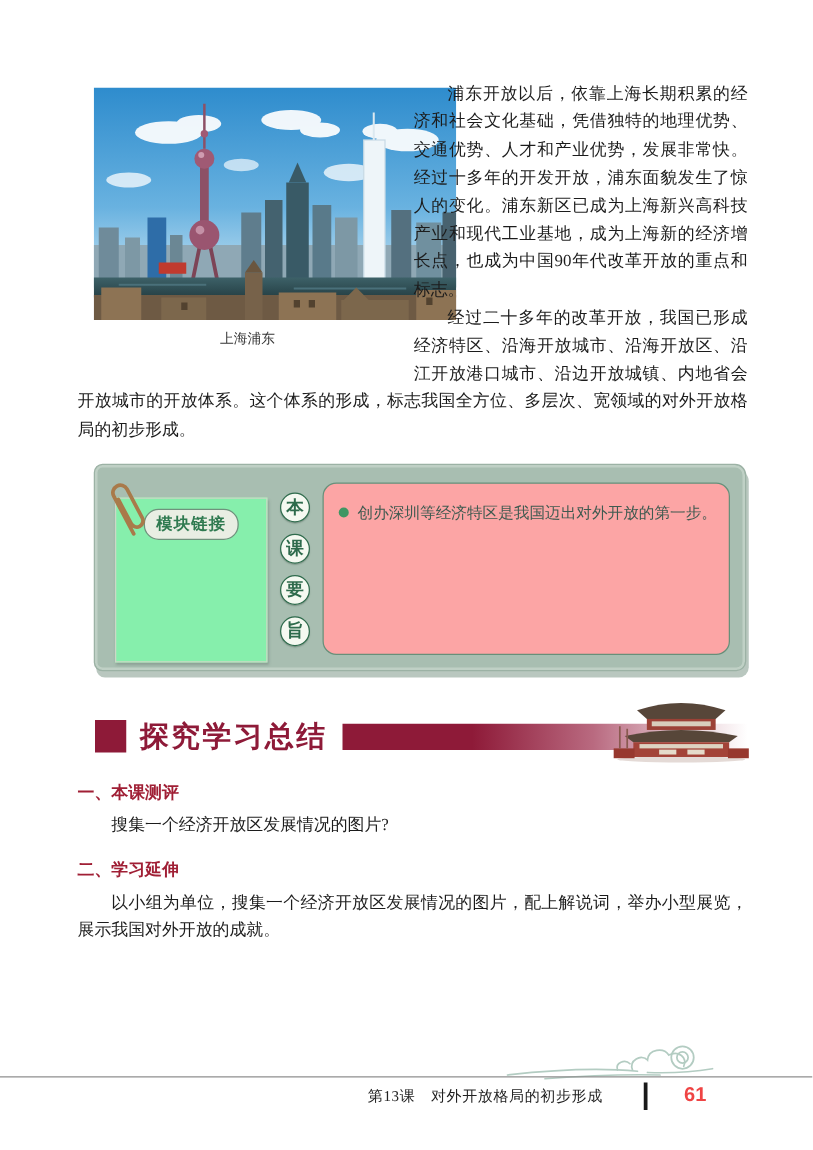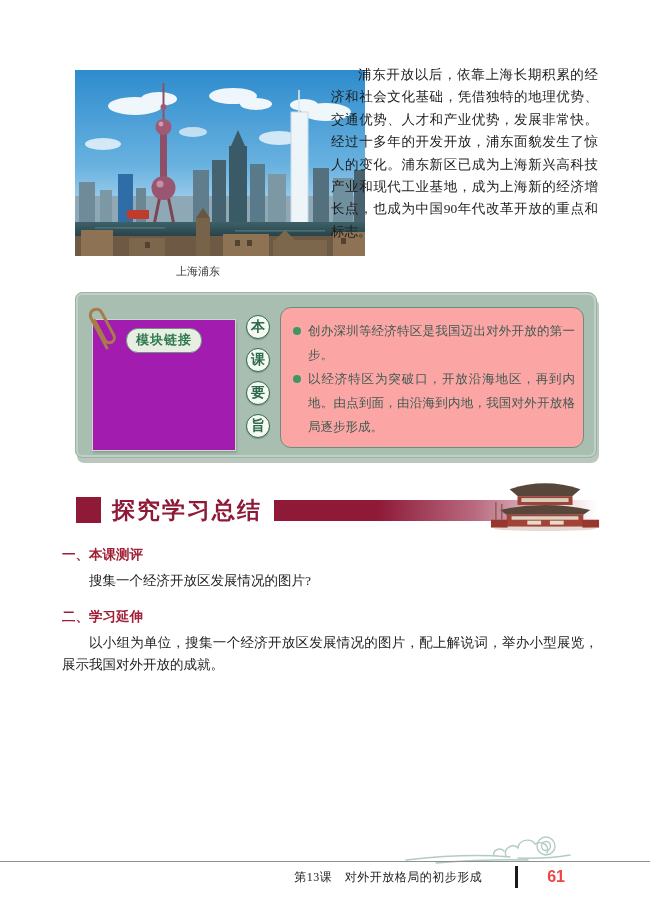--- a/index.html
+++ b/index.html
@@ -19,21 +19,21 @@
   .para{font-size:13.5px;line-height:22.4px;text-align:justify;text-indent:2em;margin:0;}
 
   
   .green-box{
     clear:both;margin:16px 1px 0 13px;width:522px;height:166px;box-sizing:border-box;
     background:#a8beb1;border:1px solid #9cb2a5;border-radius:7px 9px 8px 7px;
     box-shadow:2px 5px 0 rgba(128,153,138,.55), inset 0 0 0 2px rgba(236,243,235,.35);
     display:flex;align-items:flex-start;padding:14px 12px 12px 16px;position:relative;
   }
   .note-card{
-    position:relative;width:144px;box-sizing:border-box;background:#a21caf;
+    position:relative;width:122px;box-sizing:border-box;background:#86efac;
     border:1px solid #ccd8c6;margin-top:12px;padding:6px 8px 8px 8px;min-height:132px;
     box-shadow:1px 2px 2px rgba(90,110,98,.35);
     text-align:right;
   }
   .paperclip{position:absolute;left:-6px;top:-18px;width:30px;height:52px;transform:rotate(-28deg);}
   .module-badge{
     display:block;margin:2px auto 0 auto;width:fit-content;
     font-family:"Liberation Sans","DejaVu Sans",sans-serif;font-weight:bold;font-size:13px;
     color:#2f7a50;background:#e9eee3;border:1.3px solid #6f927c;border-radius:12px;
     padding:2px 9px 3px 9px;letter-spacing:1px;
@@ -161,44 +161,41 @@
         <rect x="70" y="172" width="5" height="6" fill="#52422f"></rect>
           <rect x="160" y="170" width="5" height="6" fill="#52422f"></rect>
         <rect x="172" y="170" width="5" height="6" fill="#52422f"></rect>
           <rect x="266" y="168" width="5" height="6" fill="#52422f"></rect>
       </g>
     </svg>
     <span class="photo-caption">上海浦东</span>
   </div>
 
   <p class="para">浦东开放以后，依靠上海长期积累的经济和社会文化基础，凭借独特的地理优势、交通优势、人才和产业优势，发展非常快。经过十多年的开发开放，浦东面貌发生了惊人的变化。浦东新区已成为上海新兴高科技产业和现代工业基地，成为上海新的经济增长点，也成为中国90年代改革开放的重点和标志。</p>
+  <p class="para">经过二十多年的改革开放，我国已形成经济特区、沿海开放城市、沿海开放区、沿江开放港口城市、沿边开放城镇、内地省会开放城市的开放体系。这个体系的形成，标志我国全方位、多层次、宽领域的对外开放格局的初步形成。</p>
 
   <div class="green-box">
     <div class="note-card">
       <svg class="paperclip" viewBox="0 0 30 52" aria-hidden="true">
         <path d="M10 46 L10 12 a6 6 0 0 1 12 0 L22 38 a5 5 0 0 1 -10 0 L12 16" fill="none" stroke="#a97a4a" stroke-width="3" stroke-linecap="round"></path>
       </svg>
       <span class="module-badge">模块链接</span>
     </div>
 
     <div class="circles-col">
       <span class="circle-char">本</span>
       <span class="circle-char">课</span>
       <span class="circle-char">要</span>
       <span class="circle-char">旨</span>
     </div>
 
     <div class="bullets-box">
       <div class="bullet-item">
         <span class="bullet-dot"></span>
         <span>创办深圳等经济特区是我国迈出对外开放的第一步。</span>
-      </div>
-      <div class="bullet-item">
-        <span class="bullet-dot"></span>
-        <span>以经济特区为突破口，开放沿海地区，再到内地。由点到面，由沿海到内地，我国对外开放格局逐步形成。</span>
       </div>
     </div>
   </div>
 
   <div class="banner">
     <div class="banner-square"></div>
     <span class="banner-title">探究学习总结</span>
     <div class="banner-rule"></div>
     <svg class="tiananmen" viewBox="0 0 116 58" aria-hidden="true">
       <ellipse cx="58" cy="55" rx="52" ry="2.5" fill="#c9b5ad" opacity="0.5"></ellipse>

